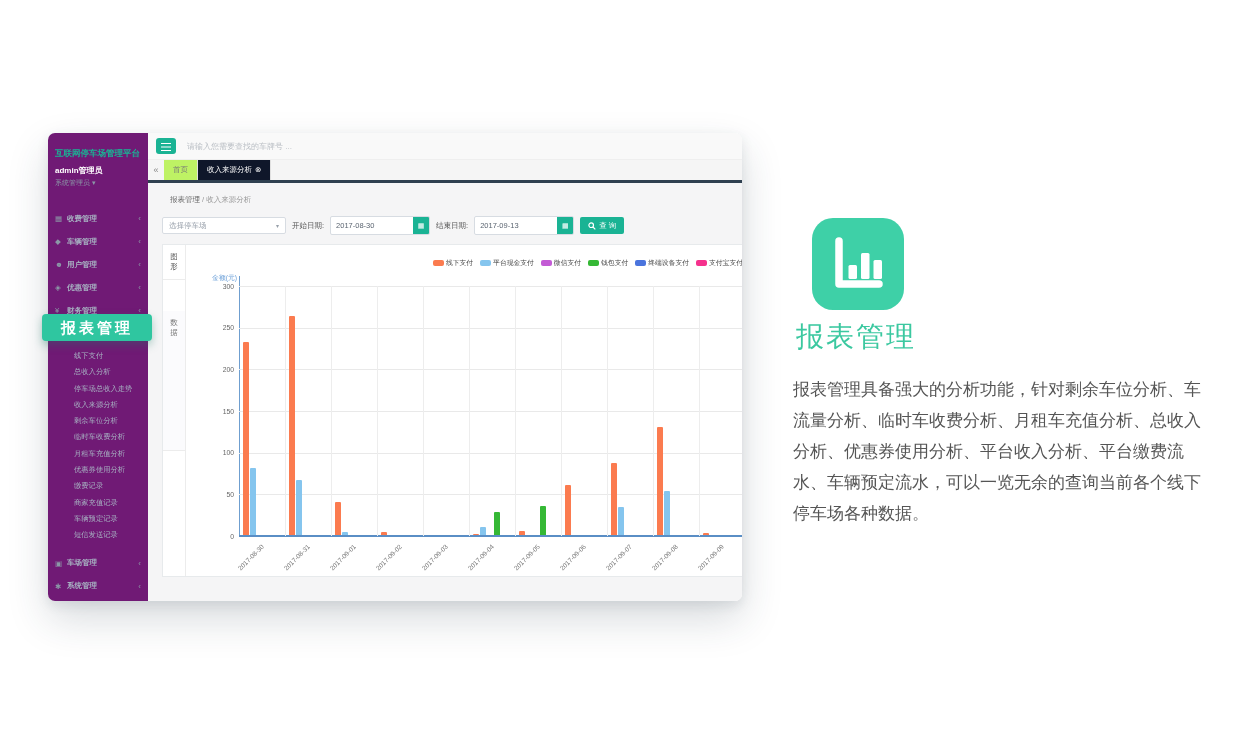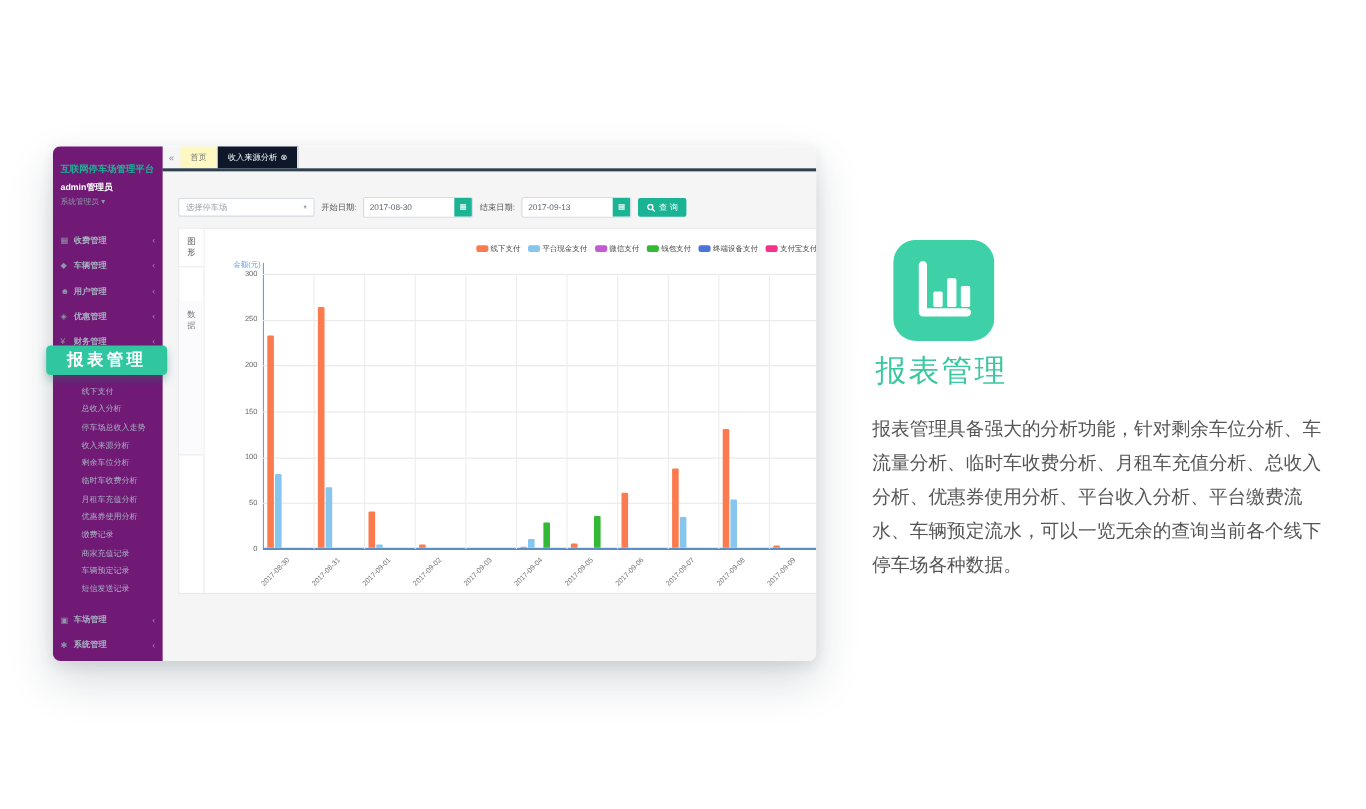--- a/index.html
+++ b/index.html
@@ -31,21 +31,21 @@
 
   
   .main{flex:1;display:flex;flex-direction:column;min-width:0;}
   .topbar{height:26px;background:#f9f9f9;display:flex;align-items:center;padding:0 8px;gap:9px;border-bottom:1px solid #efefef;}
   .burger{width:20px;height:16px;background:#1ab394;border-radius:3px;position:relative;cursor:pointer;flex-shrink:0;}
   .burger i{position:absolute;left:5px;top:4.5px;width:10px;height:1.5px;background:#fff;box-shadow:0 3.5px 0 #fff,0 7px 0 #fff;}
   .searchph{border:none;background:transparent;outline:none;color:#b9bec4;font-size:8px;width:220px;font-family:inherit;}
   .searchph::placeholder{color:#b9bec4;}
   .tabbar{height:20px;background:#f5f5f5;display:flex;align-items:stretch;}
   .tab-back{width:16px;text-align:center;color:#888;font-size:9px;line-height:20px;cursor:pointer;}
-  .tab{padding:0 9px;line-height:20px;font-size:7.5px;color:#777;background:#fef9c3;border-right:1px solid #e0e0e0;cursor:pointer;white-space:nowrap;}
+  .tab{padding:0 9px;line-height:20px;font-size:7.5px;color:#777;background:#bef264;border-right:1px solid #e0e0e0;cursor:pointer;white-space:nowrap;}
   .tab.active{background:#0f172a;color:#fff;}
   .tab .x{margin-left:3px;font-size:7.5px;}
   .tabstrip{height:3px;background:#2f4050;}
 
   .content{flex:1;background:#f5f5f6;padding:12px 0 0 14px;overflow:hidden;}
   .crumb{font-size:7.5px;color:#999;padding-left:8px;}
   .crumb .c1{color:#666;}
   .filters{display:flex;align-items:center;gap:6px;margin-top:11px;font-size:7.5px;color:#555;}
   .select{width:124px;height:17px;background:#fff;border:1px solid #d7dce2;border-radius:2px;display:flex;align-items:center;padding:0 6px;color:#9aa2ac;box-sizing:border-box;cursor:pointer;}
   .select .caret{margin-left:auto;color:#98a0aa;font-size:6px;}
@@ -145,28 +145,39 @@
             <div class="nav-item">
               <span class="ic">✱</span>
               <span class="lb">系统管理</span>
               <span class="ch">‹</span>
             </div>
           </div>
         </div>
     </div>
 
     <div class="main">
+      <div class="topbar">
+        <div class="burger">
+            <i></i>
+          </div>
+        <input class="searchph" placeholder="请输入您需要查找的车牌号 ..." style="">
+      </div>
       <div class="tabbar">
         <div class="tab-back">«</div>
       <div class="tab"><span>首页</span></div>
           <div class="tab active"><span>收入来源分析</span><span class="x">⊗</span></div>
         </div>
       <div class="tabstrip"></div>
 
       <div class="content">
+        <div class="crumb">
+          <span class="c1">报表管理</span>
+          <span>/</span>
+          <span>收入来源分析</span>
+        </div>
 
         <div class="filters">
           <div class="select">
             <span>选择停车场</span>
             <span class="caret">▾</span>
           </div>
           <span>开始日期:</span>
           <div class="dinput">
             <span class="val">2017-08-30</span>
             <span class="cal">▦</span>

